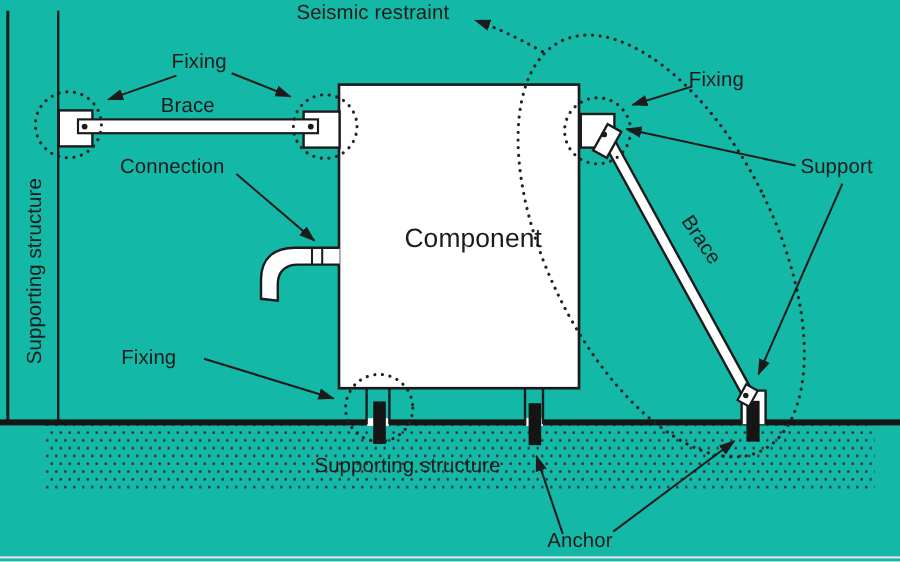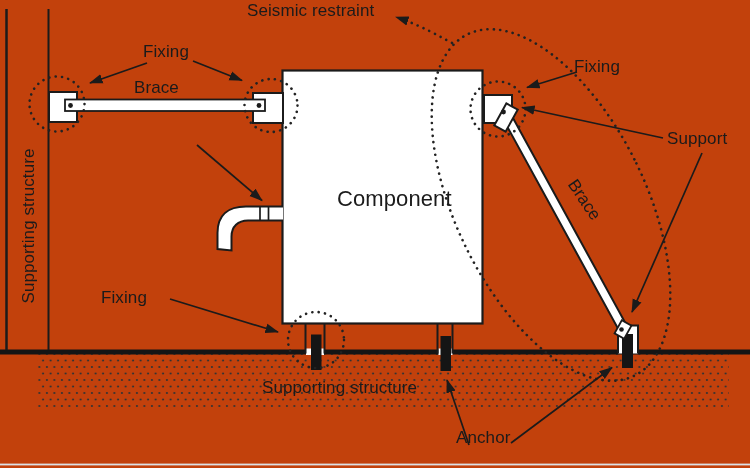--- a/index.html
+++ b/index.html
@@ -1,17 +1,17 @@
 <!DOCTYPE html>
 <html><head>
 <meta charset="utf-8">
 <style>
   html,body{margin:0;padding:0;background:#fff;}
   .stage{
-    position:relative;width:750px;height:468px;background:#c2410c;overflow:hidden;
+    position:relative;width:750px;height:468px;background:#14b8a6;overflow:hidden;
     font-family:"Liberation Sans","DejaVu Sans",sans-serif;color:#1b1b1b;
   }
   .stage svg{position:absolute;left:0;top:0;}
   .lbl{
     position:absolute;font-size:17px;line-height:1.05;color:#1b1b1b;
     white-space:nowrap;letter-spacing:.1px;
   }
   .lbl-component{font-size:22px;}
   .lbl-rot-wall{transform:translate(-50%,-50%) rotate(-90deg);transform-origin:center;}
   .lbl-rot-brace{transform:translate(-50%,-50%) rotate(56deg);transform-origin:center;}
@@ -85,22 +85,23 @@
       <path d="M663,138 L522,107.5" marker-end="url(#ah)"></path>
       <path d="M702,153 L632,312" marker-end="url(#ah)"></path>
       <path d="M469,445 L447,380" marker-end="url(#ah)"></path>
       <path d="M511,443 L612,367.5" marker-end="url(#ah)"></path>
     </g>
   </svg>
 
   <div class="lbl" style="left:247px;top:2px;">Seismic restraint</div>
   <div class="lbl" style="left:143px;top:43px;">Fixing</div>
   <div class="lbl" style="left:134px;top:79px;">Brace</div>
+  <div class="lbl" style="left:100px;top:130px;">Connection</div>
   <div class="lbl lbl-component" style="left:337px;top:187px;">Component</div>
   <div class="lbl" style="left:574px;top:58px;">Fixing</div>
   <div class="lbl" style="left:667px;top:130px;">Support</div>
   <div class="lbl lbl-rot-brace" style="left:584px;top:200px;">Brace</div>
   <div class="lbl" style="left:101px;top:289px;">Fixing</div>
   <div class="lbl" style="left:262px;top:379px;">Supporting structure</div>
-  <div class="lbl" style="left:456px;top:429px;text-align:right;">Anchor</div>
+  <div class="lbl" style="left:456px;top:442px;text-align:right;">Anchor</div>
   <div class="lbl lbl-rot-wall" style="left:29px;top:226px;">Supporting structure</div>
 
 </div>
 
 </body></html>

